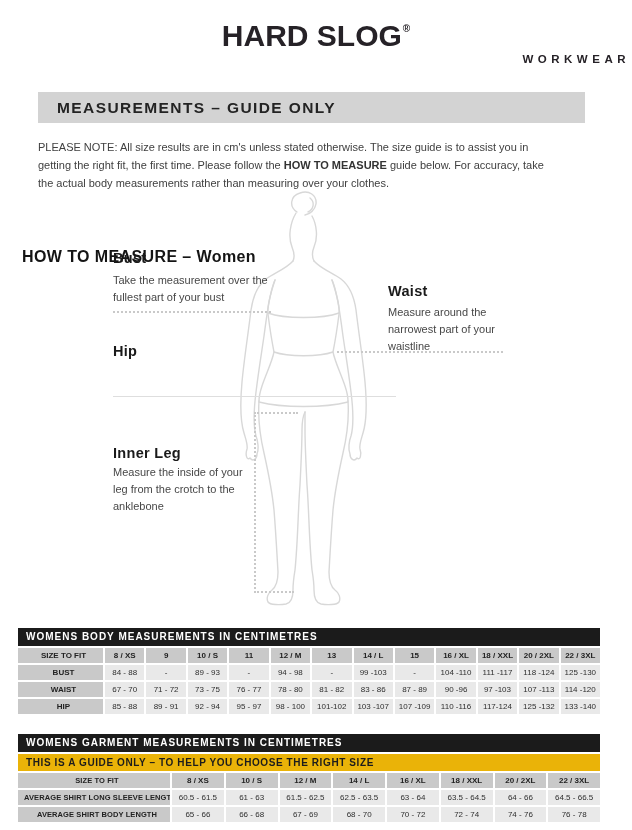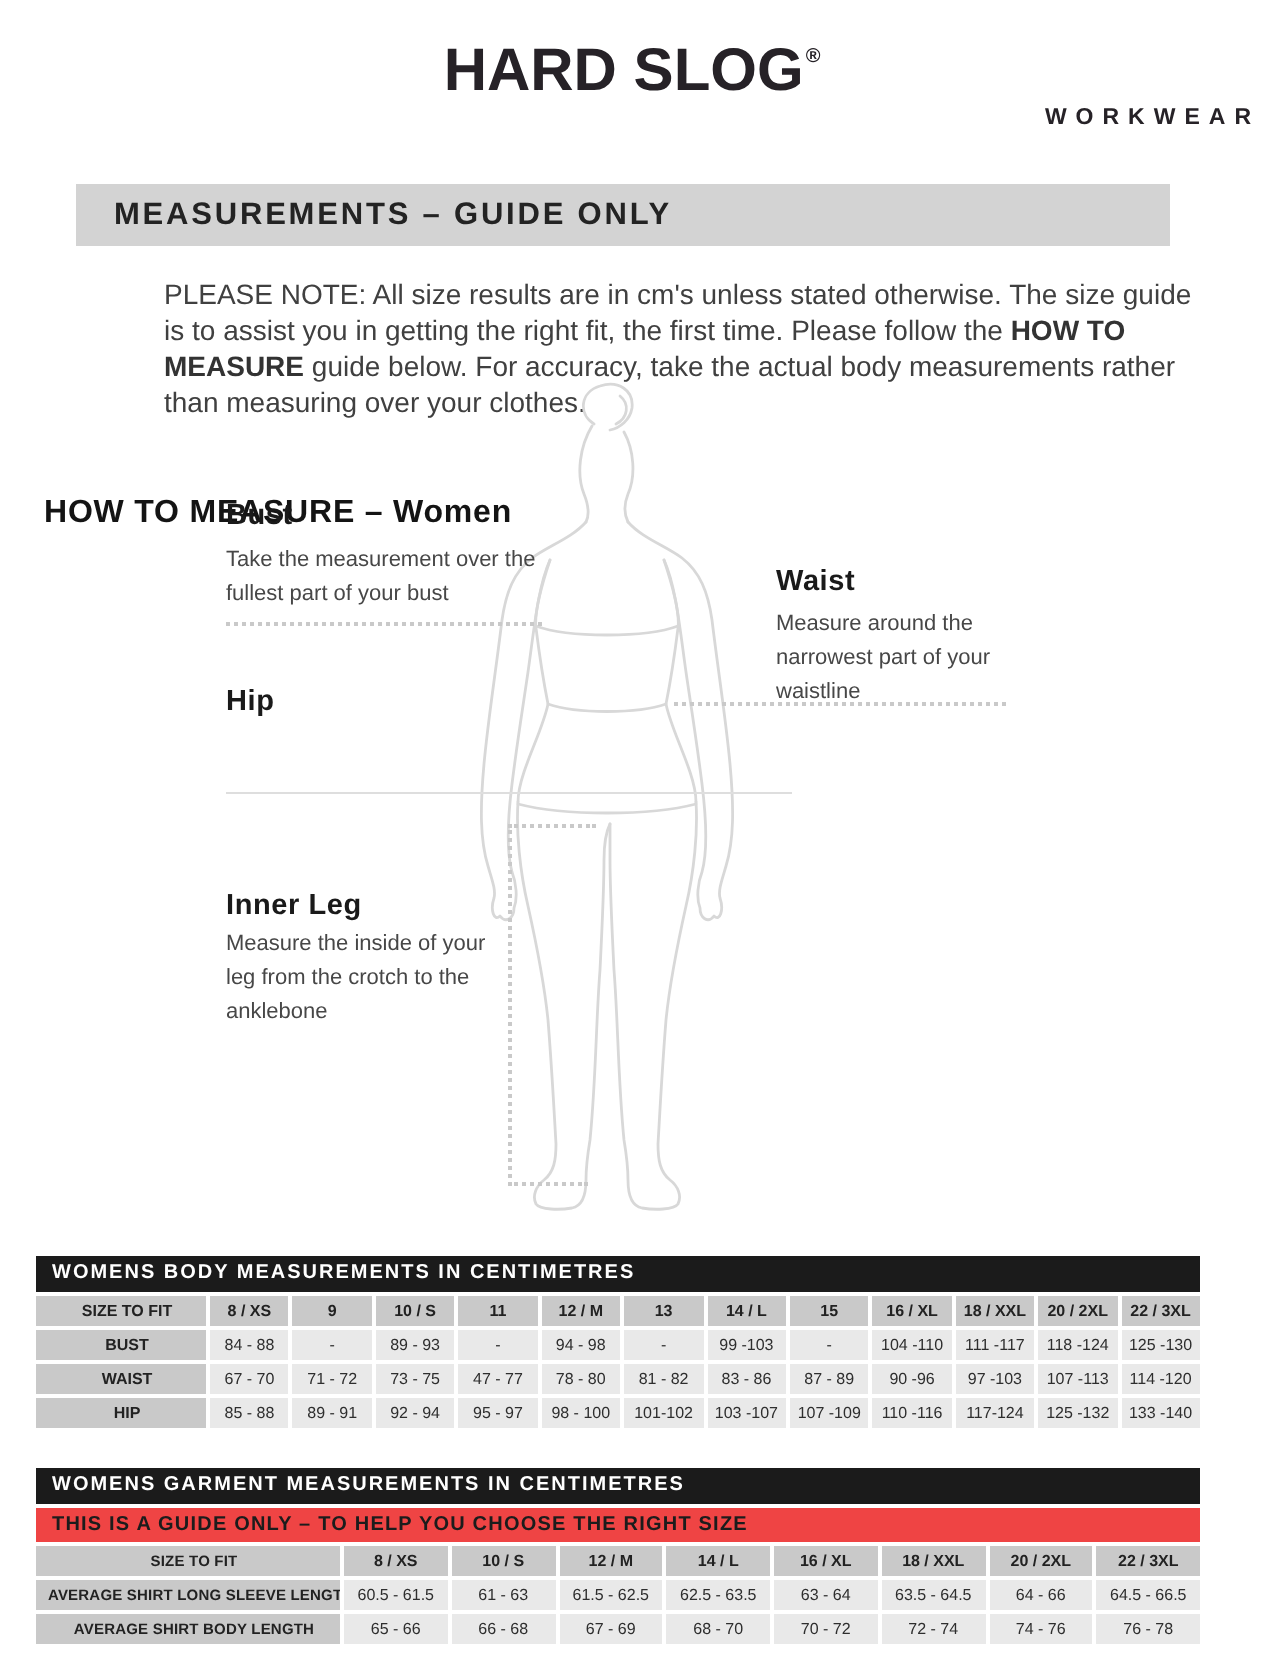--- a/index.html
+++ b/index.html
@@ -20,21 +20,21 @@
   .logo{position:absolute;top:13px;left:0;right:0;display:flex;flex-direction:column;align-items:center;}
   .logo-main{font-size:30px;font-weight:bold;color:#262227;letter-spacing:0px;line-height:32px;white-space:nowrap;}
   .logo-reg{font-size:10px;font-weight:bold;vertical-align:14px;margin-left:1px;}
   .logo-sub{font-size:11.5px;font-weight:bold;color:#262227;letter-spacing:4.5px;margin-top:1px;align-self:flex-end;margin-right:2px;}
 
   
   .banner{position:absolute;top:92px;left:38px;width:547px;height:31px;background:var(--banner-gray);}
   .banner span{display:block;line-height:31px;padding-left:19px;font-size:15.5px;font-weight:bold;letter-spacing:1.4px;color:#232323;}
 
   
-  .note{position:absolute;top:138px;left:38px;width:524px;font-size:14px;line-height:18px;color:var(--text-body);margin-left:44px;}
+  .note{position:absolute;top:138px;left:38px;width:524px;font-size:11px;line-height:18px;color:var(--text-body);}
   .note b{color:#333;}
 
   
   .htm-heading{position:absolute;top:200px;left:22px;font-size:16px;font-weight:bold;letter-spacing:0.4px;color:#141414;margin-top:48px;}
 
   
   .mp-title{position:absolute;font-size:14.5px;font-weight:bold;color:#1a1a1a;letter-spacing:0.3px;}
   .mp-desc{position:absolute;font-size:11px;line-height:17px;color:#474747;}
   .bust-title{top:250px;left:113px;}
   .bust-desc{top:272px;left:113px;width:168px;}
@@ -55,21 +55,21 @@
   .il-cap-bottom{top:591px;left:254px;width:40px;}
 
   .figure{position:absolute;top:190px;left:222px;width:215px;height:430px;}
   .figure path{fill:none;stroke:var(--figure-line);stroke-width:1.4;stroke-linecap:round;stroke-linejoin:round;}
 
   
   .tbl{position:absolute;left:18px;width:582px;}
   .tbl1{top:628px;}
   .tbl2{top:734px;}
   .tbl-bar{height:18px;background:var(--bar-black);color:#fff;font-size:10px;font-weight:bold;letter-spacing:1px;line-height:18px;padding-left:8px;}
-  .tbl-sub{height:17px;background:#ef4444;color:#1c1c1c;font-size:10px;font-weight:bold;letter-spacing:0.6px;line-height:17px;padding-left:8px;margin-top:2px;}
+  .tbl-sub{height:17px;background:#eab308;color:#1c1c1c;font-size:10px;font-weight:bold;letter-spacing:0.6px;line-height:17px;padding-left:8px;margin-top:2px;}
   .grid{display:grid;gap:2px;margin-top:2px;}
   .grid1{grid-template-columns:85px repeat(12,1fr);}
   .grid2{grid-template-columns:152px repeat(8,1fr);}
   .cell{height:15px;line-height:15px;font-size:8px;text-align:center;background:var(--cell-light);color:#2e2e2e;white-space:nowrap;overflow:hidden;}
   .cell.hdr{background:var(--cell-dark);font-weight:bold;color:#222;}
   .cell.lbl{background:var(--cell-dark);font-weight:bold;text-align:center;padding-left:6px;color:#222;}
   .grid2 .cell.lbl{font-size:7.5px;letter-spacing:0.1px;}
 </style>
 </head>
 <body>
@@ -156,21 +156,21 @@
         <div class="cell val">99 -103</div>
         <div class="cell val">-</div>
         <div class="cell val">104 -110</div>
         <div class="cell val">111 -117</div>
         <div class="cell val">118 -124</div>
         <div class="cell val">125 -130</div>
         <div class="cell lbl">WAIST</div>
         <div class="cell val">67 - 70</div>
         <div class="cell val">71 - 72</div>
         <div class="cell val">73 - 75</div>
-        <div class="cell val">47 - 77</div>
+        <div class="cell val">76 - 77</div>
         <div class="cell val">78 - 80</div>
         <div class="cell val">81 - 82</div>
         <div class="cell val">83 - 86</div>
         <div class="cell val">87 - 89</div>
         <div class="cell val">90 -96</div>
         <div class="cell val">97 -103</div>
         <div class="cell val">107 -113</div>
         <div class="cell val">114 -120</div>
         <div class="cell lbl">HIP</div>
         <div class="cell val">85 - 88</div>

